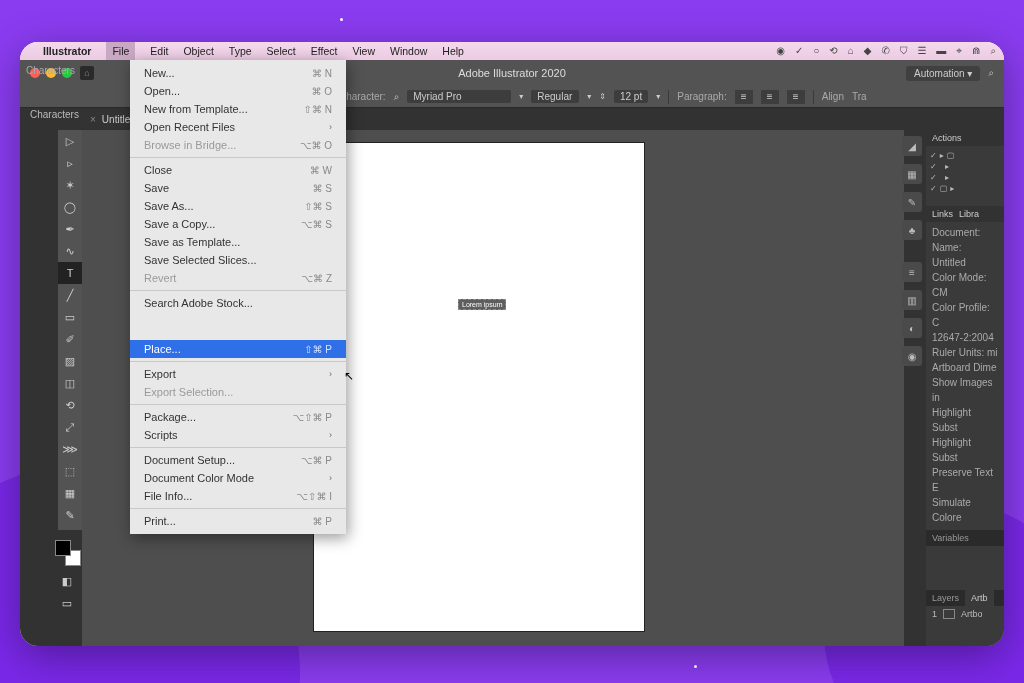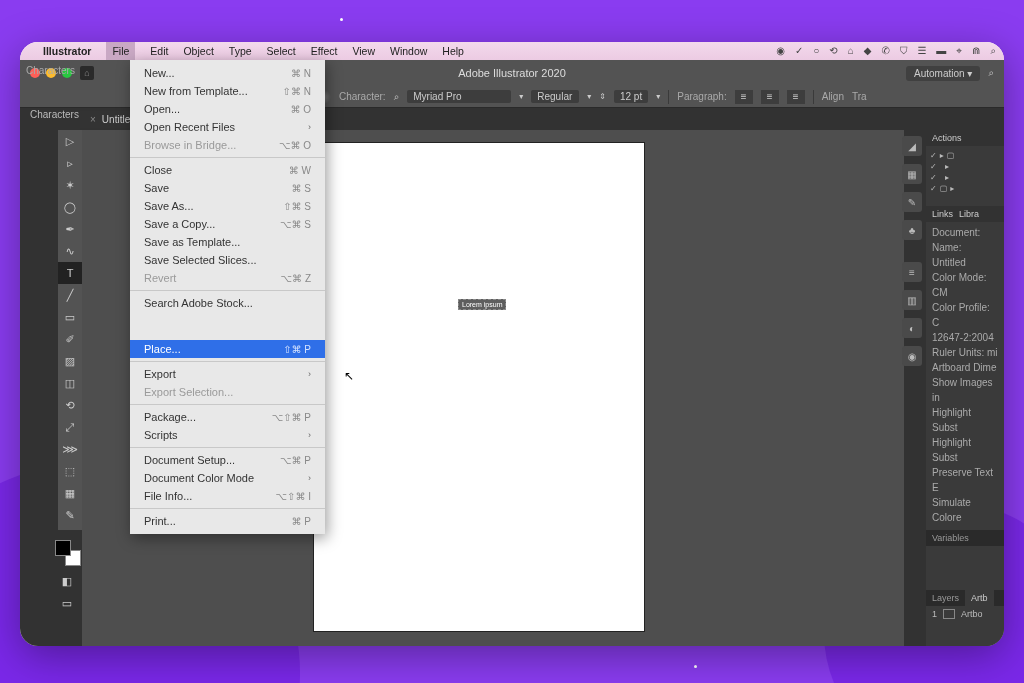--- a/index.html
+++ b/index.html
@@ -51,21 +51,21 @@
 .actions-body{padding:4px;}
 .act-row{display:flex;align-items:center;gap:3px;padding:1px 0;font-size:8px;}
 .doc-info{padding:3px 6px;font-size:10px;color:#aaa;line-height:1.5;}
 .bot-tabs{position:absolute;bottom:24px;left:0;right:0;}
 .bot-tab-row{display:flex;background:#2a2a2a;font-size:9px;margin-top:44px;}
 .bot-tab{padding:3px 6px;color:#999;}
 .bot-tab.act{background:#3a3a3a;color:#ccc;}
 .artb-row{display:flex;align-items:center;padding:3px 6px;gap:6px;font-size:9px;}
 
 
-.file-menu{position:absolute;left:110px;top:18px;width:195px;background:#e8e8e8;box-shadow:2px 4px 14px rgba(0,0,0,.4);z-index:100;font-size:11px;color:#333;padding:4px 0;}
+.file-menu{position:absolute;left:110px;top:18px;width:216px;background:#e8e8e8;box-shadow:2px 4px 14px rgba(0,0,0,.4);z-index:100;font-size:11px;color:#333;padding:4px 0;}
 .fm-item{padding:3px 14px;display:flex;justify-content:space-between;align-items:center;cursor:default;}
 .fm-item.disabled{color:#9a9a9a;}
 .fm-item.hl{background:#2f6fe8;color:#fff;margin-top:28px;}
 .fm-item .sc{font-size:10px;color:#888;}
 .fm-item.hl .sc{color:#d5e3ff;}
 .fm-item .arrow{font-size:9px;color:#666;}
 .fm-sep{height:1px;background:#c8c8c8;margin:3px 0;}
 .cursor{position:absolute;left:324px;top:327px;font-size:12px;color:#000;z-index:200;pointer-events:none;}
 </style>
 </head>
@@ -270,26 +270,26 @@
     </div>
 
   </div>
 
   <div class="file-menu" id="filemenu">
       <div class="fm-item">
         <span>New...</span>
         <span class="sc">⌘ N</span>
       </div>
       <div class="fm-item">
+        <span>Open...</span>
+        <span class="sc">⌘ O</span>
+      </div>
+      <div class="fm-item">
         <span>New from Template...</span>
         <span class="sc">⇧⌘ N</span>
-      </div>
-      <div class="fm-item">
-        <span>Open...</span>
-        <span class="sc">⌘ O</span>
       </div>
       <div class="fm-item">
         <span>Open Recent Files</span>
         <span class="arrow">›</span>
       </div>
       <div class="fm-item disabled">
         <span>Browse in Bridge...</span>
         <span class="sc">⌥⌘ O</span>
       </div>
       <div class="fm-sep"></div>

